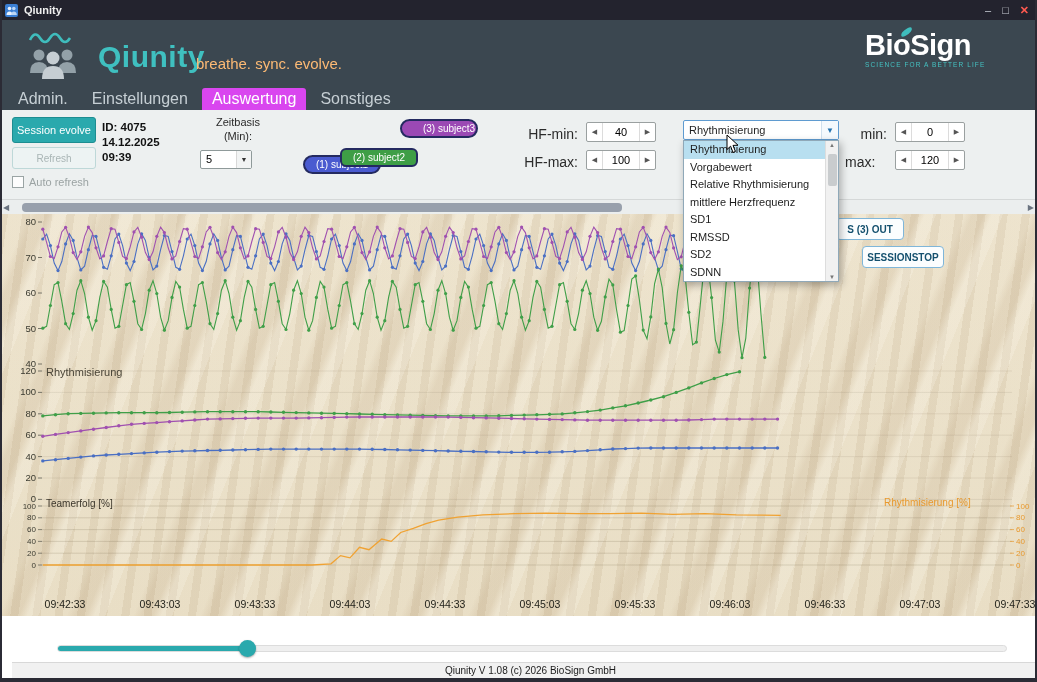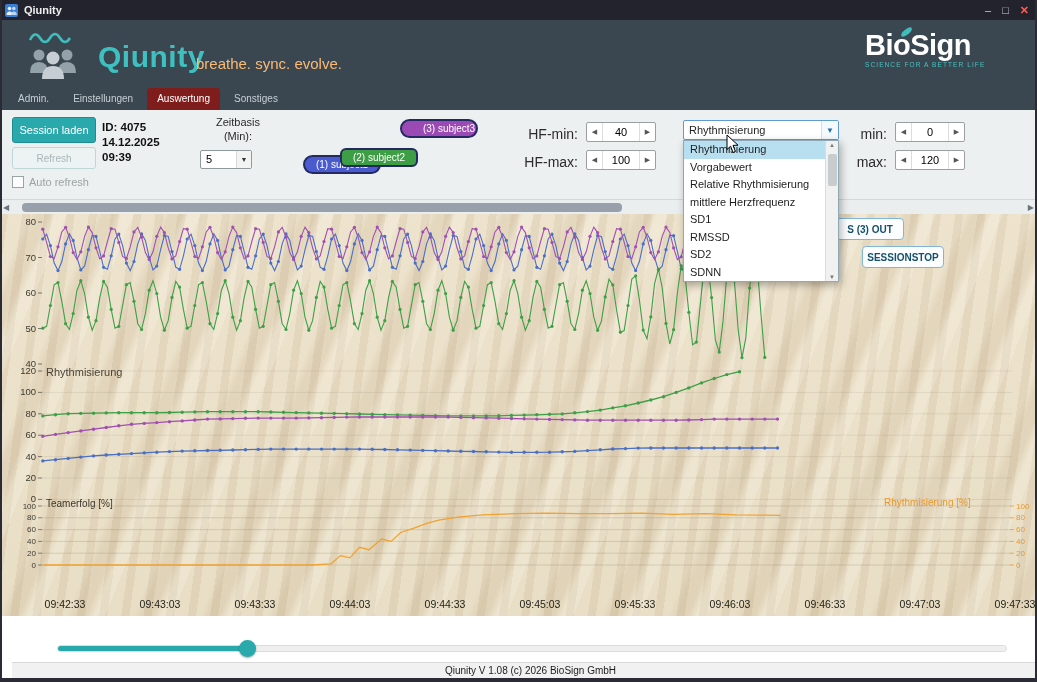--- a/index.html
+++ b/index.html
@@ -17,42 +17,42 @@
   
   .header { position:absolute; left:0; top:20px; width:100%; height:90px; background:#3b4750; z-index:30; }
   .logo-icon { position:absolute; left:24px; top:8px; }
   .app-name { position:absolute; left:98px; top:20px; font-size:30px; font-weight:bold; color:#3fc0c0; letter-spacing:0.5px; }
   .tagline { position:absolute; left:196px; top:35px; font-size:15px; color:#fdba74; }
   .biosign { position:absolute; right:22px; top:10px; width:150px; }
   .biosign-name { font-size:29px; font-weight:bold; color:#ffffff; letter-spacing:-0.5px; line-height:30px; }
   .biosign-leaf { position:absolute; left:35px; top:-1px; width:13px; height:6px; background:#3fbdbd; border-radius:70% 30% 70% 30%; transform:rotate(-28deg); }
   .biosign-sub { font-size:6.5px; letter-spacing:1.1px; color:#45c2c2; margin-top:1px; }
   .menubar { position:absolute; left:8px; bottom:0; display:flex; gap:4px; align-items:flex-end; }
-  .menu-item { height:22px; line-height:22px; padding:0 10px; font-size:10px; color:#c6cfd4; cursor:default; }
-  .menu-item.active { background:#7f1d1d; color:#fff; border-radius:3px 3px 0 0;text-align:center; }
+  .menu-item { height:22px; line-height:22px; padding:0 10px; font-size:16px; color:#c6cfd4; cursor:default; }
+  .menu-item.active { background:#d946ef; color:#fff; border-radius:3px 3px 0 0;text-align:center; }
 
   
   .toolbar { position:absolute; left:0; top:110px; width:100%; height:90px; background:#edf0f0; border-bottom:1px solid #d5d8d8; z-index:20; }
   .toolbar .lab { position:absolute; font-size:14px; color:#2b2b2b; }
   .btn-session { position:absolute; left:12px; top:7px; width:84px; height:26px; background:#2aa9ad; color:#fff; border:1px solid #1d8d91; border-radius:3px; font-size:11px; font-family:inherit; }
   .btn-refresh { position:absolute; left:12px; top:37px; width:84px; height:22px; background:#edf3f3; color:#a9b5b5; border:1px solid #bed8d8; border-radius:3px; font-size:10px; font-family:inherit; }
   .auto-refresh { position:absolute; left:12px; top:66px; display:flex; gap:5px; align-items:center; }
   .checkbox { width:12px; height:12px; background:#fdfdfd; border:1px solid #9aa4a4; display:inline-block; }
   .ar-label { font-size:11px; color:#9ba3a3; }
   .id-block { position:absolute; left:102px; top:10px; font-weight:bold; font-size:11.5px; line-height:15px; color:#111; }
   .zb-label { position:absolute; left:192px; top:5px; width:92px; text-align:center; font-size:11px; color:#2b2b2b; line-height:14px; }
   .zb-select { position:absolute; left:200px; top:40px; width:52px; height:19px; display:flex; background:#fff; border:1px solid #8f9a9a; border-radius:2px; }
   .zb-val { flex:1; font-size:11px; padding-left:5px; line-height:17px; }
   .zb-arrow { width:15px; font-size:7px; color:#333; display:flex; align-items:center; justify-content:center; border-left:1px solid #d8d8d8; background:#f2f4f4; }
   .pill { position:absolute; height:19px; width:78px; border:2px solid #242a60; border-radius:11px; color:#fff; font-size:10px; display:flex; align-items:center; justify-content:center; cursor:default; }
   .pill1 { left:303px; top:9px; } .pill3 { left:400px; top:9px; } .pill2 { left:340px; top:38px;border-radius:6px; }
   .hfmin-lab { left:516px; top:16px; width:62px; text-align:right; }
   .hfmax-lab { left:516px; top:44px; width:62px; text-align:right; }
   .min-lab { left:845px; top:16px; width:42px; text-align:right; }
-  .max-lab { left:845px; top:44px; width:42px; text-align:right; }
+  .max-lab { left:845px; top:44px; width:42px; }
   .spinner { position:absolute; width:70px; height:20px; display:flex; background:#fff; border:1px solid #9aa0a0; border-radius:2px; }
   .spinner.hfmin { left:586px; top:12px; } .spinner.hfmax { left:586px; top:40px; }
   .spinner.minsp { left:895px; top:12px; } .spinner.maxsp { left:895px; top:40px; }
   .sp-btn { width:16px; font-size:7px; color:#555; display:flex; align-items:center; justify-content:center; border-right:1px solid #dcdcdc; cursor:default; }
   .sp-btn.r { border-right:none; border-left:1px solid #dcdcdc; }
   .sp-val { flex:1; text-align:center; font-size:11px; line-height:18px; }
   .combo { position:absolute; left:683px; top:10px; width:156px; height:20px; display:flex; background:#fff; border:1px solid #5f9bd0; border-radius:2px; }
   .combo-val { flex:1; font-size:11px; padding-left:5px; line-height:18px; color:#1e1e1e; }
   .combo-arrow { width:17px; color:#2574b0; font-size:8px; display:flex; align-items:center; justify-content:center; border-left:1px solid #cfe0ee; background:#f4f9fd; }
 
@@ -144,21 +144,21 @@
     </div>
     <div class="menubar">
       <div class="menu-item">Admin.</div>
       <div class="menu-item">Einstellungen</div>
       <div class="menu-item active">Auswertung</div>
       <div class="menu-item">Sonstiges</div>
     </div>
   </div>
 
   <div class="toolbar">
-    <button class="btn-session">Session laden</button>
+    <button class="btn-session">Session evolve</button>
     <button class="btn-refresh">Refresh</button>
     <div class="auto-refresh">
       <span class="checkbox"></span>
       <span class="ar-label">Auto refresh</span>
     </div>
     <div class="id-block">
       <div>ID: 4075</div>
       <div>14.12.2025</div>
       <div>09:39</div>
     </div>

